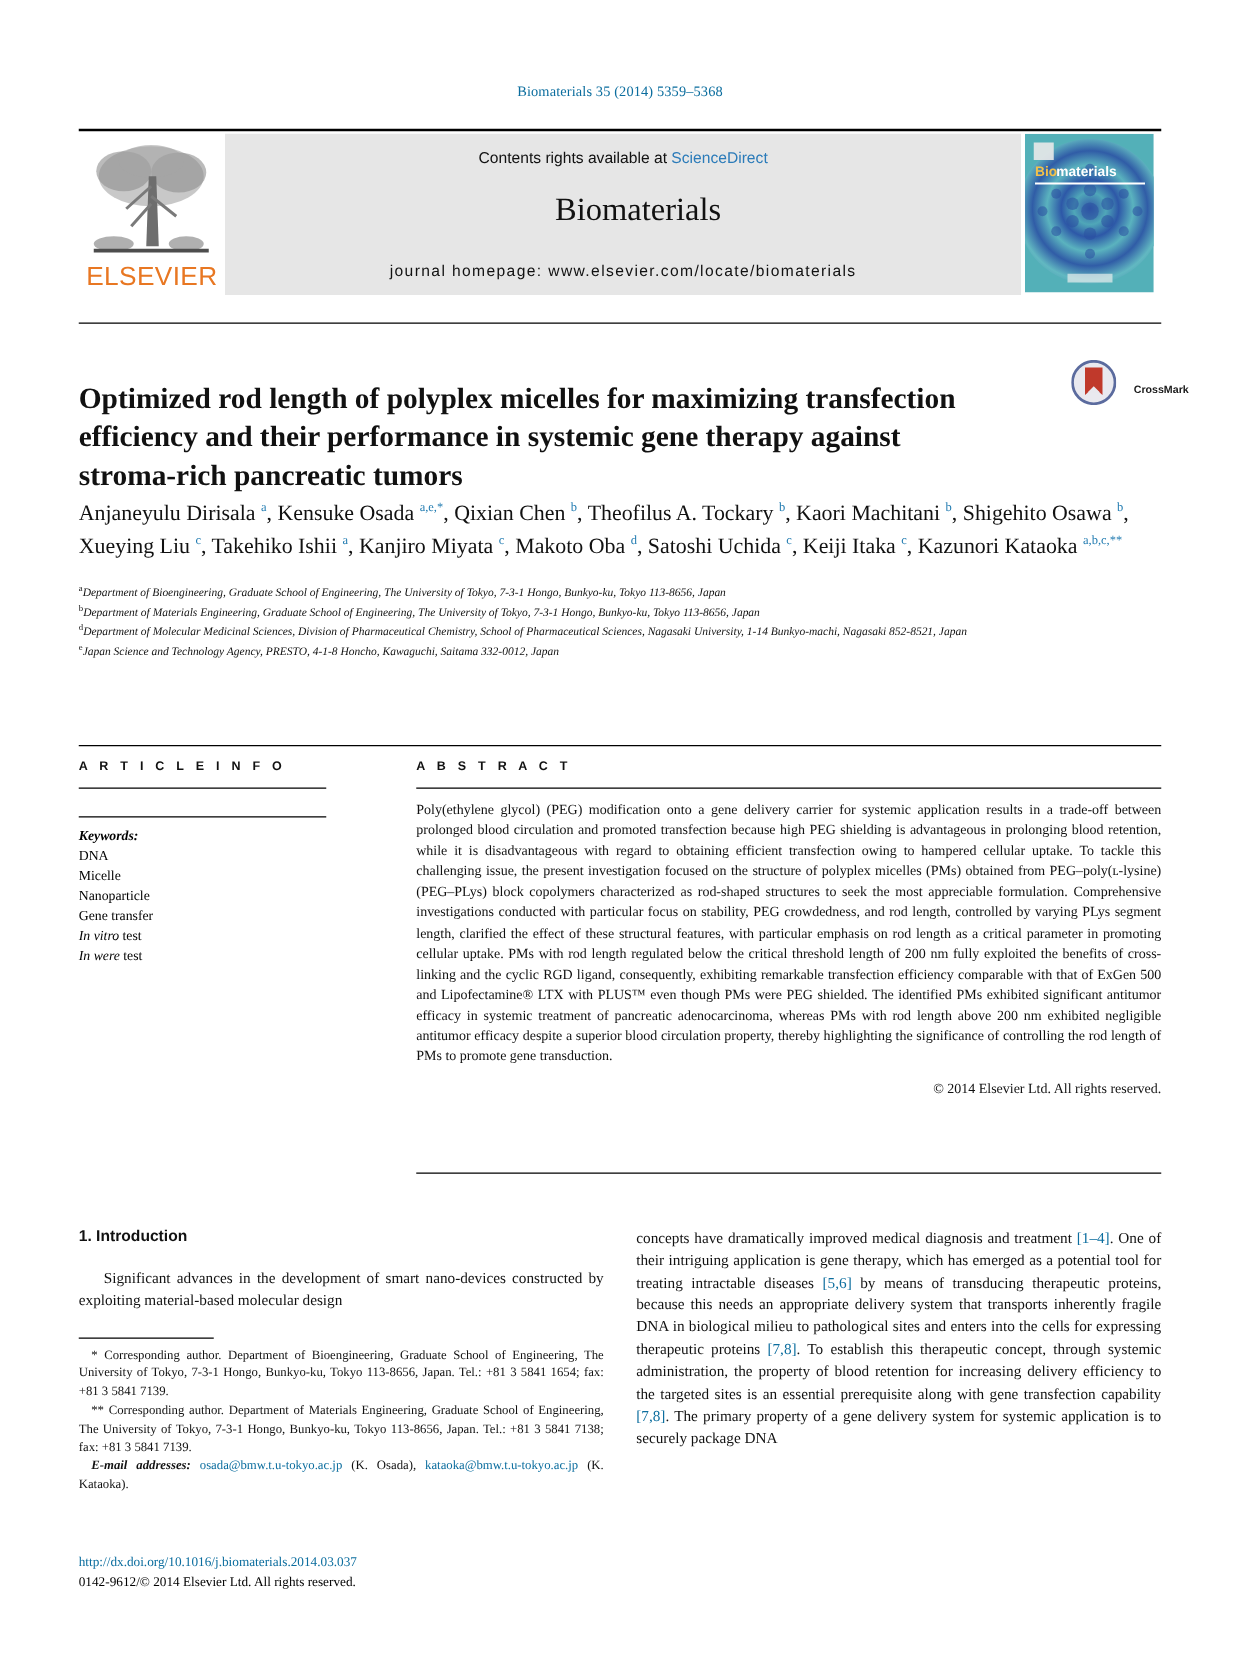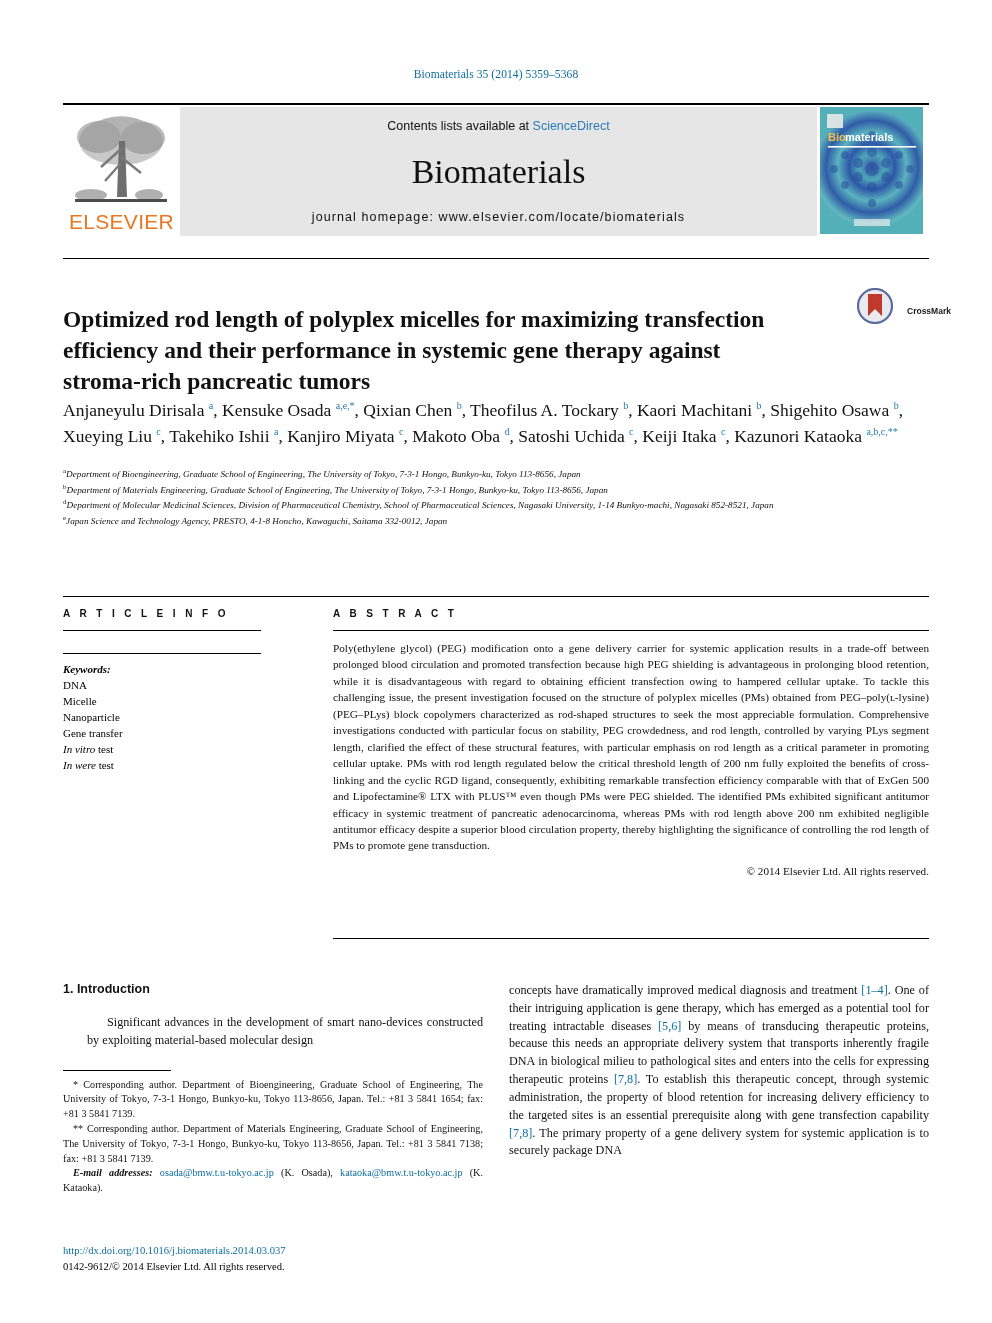--- a/index.html
+++ b/index.html
@@ -79,25 +79,25 @@
     width: 100%;
     text-align: center;
     font-family: "Liberation Sans", sans-serif;
     font-size: 12.5px;
     color: #111;
   }
   .contents-line .sd { color: #2b7bb9; }
   .journal-name {
     position: absolute;
     top: 46px;
-    left: 0;
+    left: 12px;
     width: 100%;
     text-align: center;
     font-family: "Liberation Serif", serif;
-    font-size: 34px;
+    font-size: 26px;
     color: #111;
   }
   .homepage-line {
     position: absolute;
     bottom: 12px;
     left: 0;
     width: 100%;
     text-align: center;
     font-family: "Liberation Sans", sans-serif;
     font-size: 12.5px;
@@ -252,21 +252,21 @@
     font-weight: bold;
     color: #111;
   }
   .body-text {
     font-size: 12.2px;
     line-height: 1.46;
     text-align: justify;
     color: #111;
     hyphens: auto;
   }
-  .body-text.indent { text-indent: 20px; margin-left: 24px; }
+  .body-text.indent { text-indent: 20px; }
   .ref { color: #0b6d9e; }
 
   .foot-rule {
     border-top: 1px solid #000;
     width: 108px;
     margin: 20px 0 7px 0;
   }
   .footnotes {
     font-size: 10.2px;
     line-height: 1.45;
@@ -310,21 +310,21 @@
             <ellipse cx="20" cy="84" rx="16" ry="6" fill="#8f8f8f" opacity="0.7"></ellipse>
             <ellipse cx="78" cy="84" rx="14" ry="6" fill="#8f8f8f" opacity="0.7"></ellipse>
             <rect x="4" y="88" width="92" height="3" fill="#4d4d4d"></rect>
           </g>
         </svg>
         <div class="elsevier-word">ELSEVIER</div>
       </div>
 
       <div class="center-band">
         <div class="contents-line">
-          <span>Contents lists available at </span><span class="sd">ScienceDirect</span>
+          <span>Contents rights available at </span><span class="sd">ScienceDirect</span>
         </div>
         <div class="journal-name">Biomaterials</div>
         <div class="homepage-line">journal homepage: www.elsevier.com/locate/biomaterials</div>
       </div>
 
       <div class="cover-thumb">
         <svg width="103" height="127" viewBox="0 0 103 127">
           <defs>
             <radialGradient id="ripple" cx="50%" cy="48%" r="62%">
               <stop offset="0%" stop-color="#2f4fa8"></stop>

